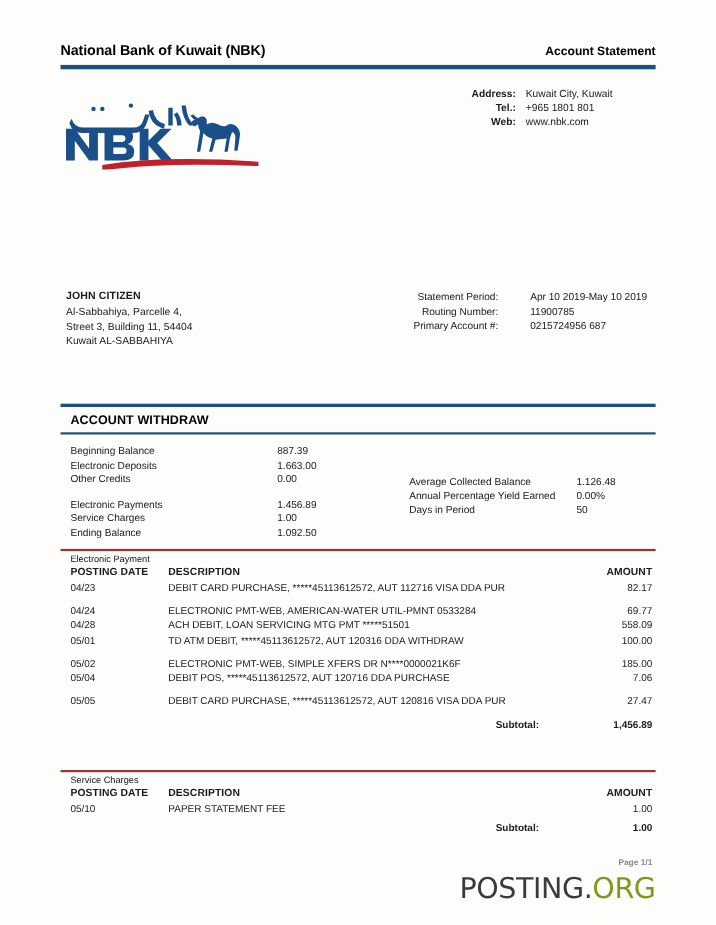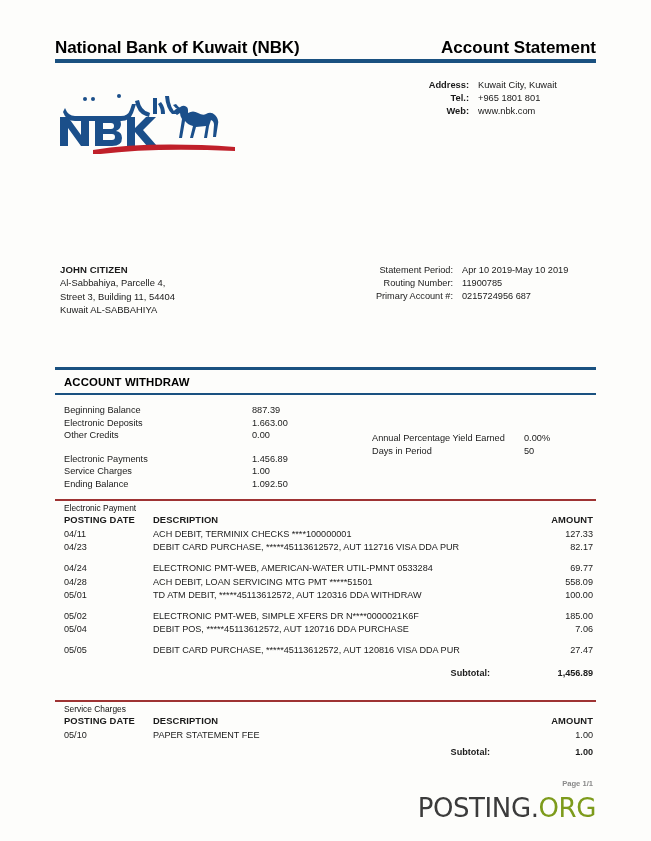--- a/index.html
+++ b/index.html
@@ -30,27 +30,27 @@
   .hdr-row {
     position: absolute;
     left: 0;
     top: 38px;
     width: 541px;
     display: flex;
     justify-content: space-between;
     align-items: baseline;
   }
   .hdr-bank {
-    font-size: 17px;
+    font-size: 13px;
     font-weight: bold;
     letter-spacing: -0.1px;
     color: #000;
   }
   .hdr-title {
-    font-size: 17px;
+    font-size: 11px;
     font-weight: bold;
     color: #000;
   }
   .hdr-rule {
     position: absolute;
     left: 0;
     top: 59px;
     width: 541px;
     height: 4px;
     background: #1a5180;
@@ -96,21 +96,21 @@
   .cust .nm { font-weight: bold; font-size: 9.6px; letter-spacing: 0.1px;}
 
   
   .meta {
     position: absolute;
     left: 294px;
     top: 264px;
     font-size: 9.2px;
     line-height: 13.2px;
   }
-  .meta .mrow { display: flex; }
+  .meta .mrow { display: flex; gap: 20px; }
   .meta .mlab {
     width: 104px;
     text-align: right;
     padding-right: 9px;
     white-space: nowrap;
   }
   .meta .mval { white-space: nowrap; }
 
   
   .sum-box {
@@ -333,45 +333,44 @@
           <div class="slab">Service Charges</div>
           <div class="sval">1.00</div>
         </div>
         <div class="srow">
           <div class="slab">Ending Balance</div>
           <div class="sval">1.092.50</div>
         </div>
       </div>
       <div class="sum-right">
         <div class="srow">
+          <div class="slab">Average Collected Balance</div>
+          <div class="sval">1.126.48</div>
+        </div>
+        <div class="srow">
           <div class="slab">Annual Percentage Yield Earned</div>
           <div class="sval">0.00%</div>
         </div>
         <div class="srow">
           <div class="slab">Days in Period</div>
           <div class="sval">50</div>
         </div>
       </div>
     </div>
 
     <div class="tbl" style="top:499px;">
       <div class="tbl-rule"></div>
       <div class="cat">Electronic Payment</div>
       <div class="thead">
         <div class="c-date">POSTING DATE</div>
         <div class="c-desc">DESCRIPTION</div>
         <div class="c-amt">AMOUNT</div>
       </div>
 
       <div class="row">
-        <div class="c-date">04/11</div>
-        <div class="c-desc">ACH DEBIT, TERMINIX CHECKS ****100000001</div>
-        <div class="c-amt">127.33</div>
-      </div>
-      <div class="row">
         <div class="c-date">04/23</div>
         <div class="c-desc">DEBIT CARD PURCHASE, *****45113612572, AUT 112716 VISA DDA PUR</div>
         <div class="c-amt">82.17</div>
       </div>
       <div class="rgap"></div>
       <div class="row">
         <div class="c-date">04/24</div>
         <div class="c-desc">ELECTRONIC PMT-WEB, AMERICAN-WATER UTIL-PMNT 0533284</div>
         <div class="c-amt">69.77</div>
       </div>

